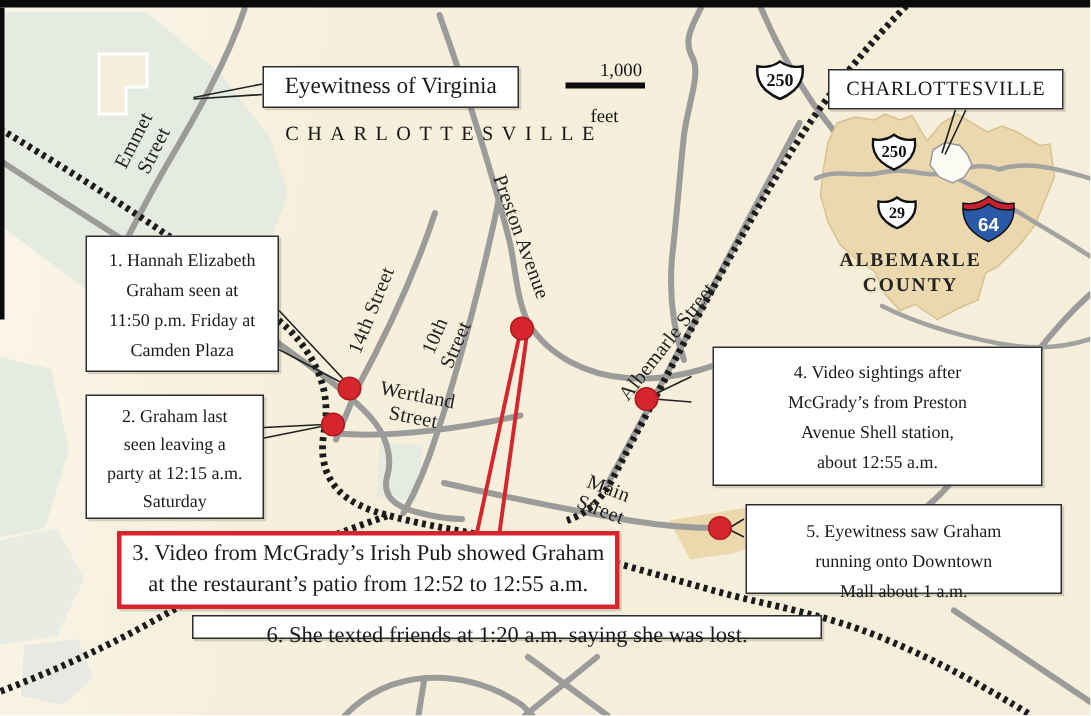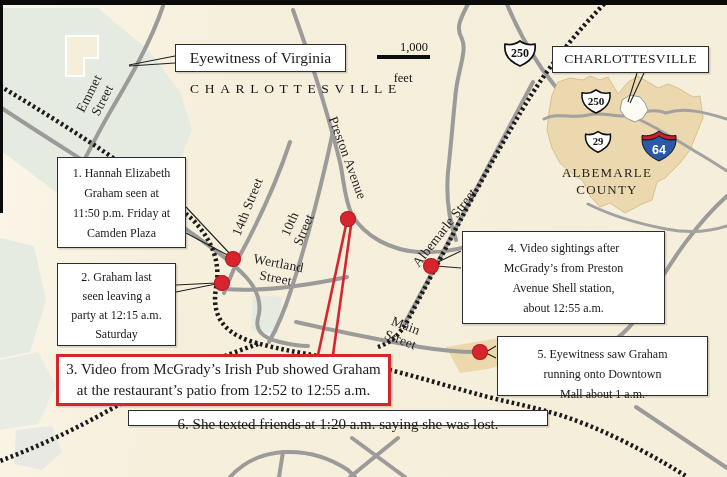--- a/index.html
+++ b/index.html
@@ -10,33 +10,33 @@
   }
   .abs{position:absolute;}
   .topbar{left:0;top:0;width:727px;height:5px;background:#0b0b0b;}
   .leftbar{left:0;top:5px;width:3px;height:208px;background:#0b0b0b;}
   svg.base{left:0;top:0;}
   .callout{
     position:absolute;background:#ffffff;border:1px solid #2d2d2d;
     box-sizing:border-box;text-align:center;white-space:pre-line;
     font-size:12px;line-height:20px;box-shadow:1.5px 1.5px 0 rgba(60,50,30,.18);
   }
-  .callout.red{border:3px solid #d6252c;}
+  .callout.red{border:3px solid #d6252c;margin-left:22px;}
   .streetlabel{
     position:absolute;white-space:pre-line;text-align:center;
     font-size:13.5px;line-height:14.5px;color:#1f1f1f;
     transform-origin:center;letter-spacing:.2px;
   }
   .center-anchor{transform:translate(-50%,-50%);}
   .bigcity{
     position:absolute;font-size:13.5px;letter-spacing:.42em;color:#151515;
     white-space:nowrap;
   }
   .countytxt{
-    position:absolute;font-size:13px;font-weight:normal;letter-spacing:1.2px;
+    position:absolute;font-size:13px;font-weight:bold;letter-spacing:1.2px;
     line-height:17px;text-align:center;white-space:pre-line;color:#232323;
     text-shadow:0 0 2px #f0deb4,0 0 2px #f0deb4,0 0 3px #f0deb4;
   }
   .scalelbl{position:absolute;font-size:12.5px;color:#111;white-space:nowrap;}
   .scalebar{position:absolute;background:#0d0d0d;}
   .dot{position:absolute;width:16px;height:16px;border-radius:50%;
     background:#d6252c;box-shadow:inset 0 0 0 1px rgba(130,15,20,.45);}
   .shield{position:absolute;}
   .shield text{font-family:"Liberation Serif",serif;}
   .shield text.i64{font-family:"Liberation Sans",sans-serif;}
@@ -167,21 +167,21 @@
 Camden Plaza</div>
 
   <div class="callout" style="left:57px;top:263px;width:119px;height:83px;line-height:19px;padding-top:4px;">2. Graham last
 seen leaving a
 party at 12:15 a.m.
 Saturday</div>
 
   <div class="callout red" style="left:56px;top:354px;width:335px;height:52px;font-size:15px;line-height:21px;padding-top:2px;">3. Video from McGrady’s Irish Pub showed Graham
 at the restaurant’s patio from 12:52 to 12:55 a.m.</div>
 
-  <div class="callout" style="left:462px;top:231px;width:203px;height:93px;padding-top:6px;">4. Video sightings after
+  <div class="callout" style="left:475px;top:231px;width:220px;height:93px;padding-top:6px;">4. Video sightings after
 McGrady’s from Preston
 Avenue Shell station,
 about 12:55 a.m.</div>
 
   <div class="callout" style="left:497px;top:336px;width:211px;height:60px;padding-top:7px;">5. Eyewitness saw Graham
 running onto Downtown
 Mall about 1 a.m.</div>
 
   <div class="callout" style="left:128px;top:410px;width:420px;height:16px;font-size:15px;line-height:23px;padding-top:2px;">6. She texted friends at 1:20 a.m. saying she was lost.</div>
 

